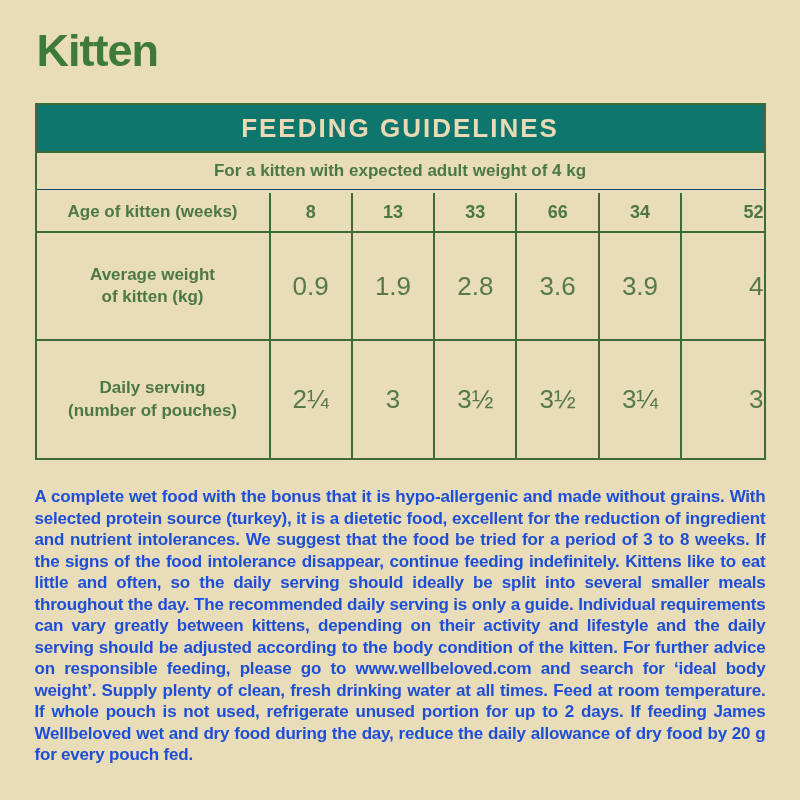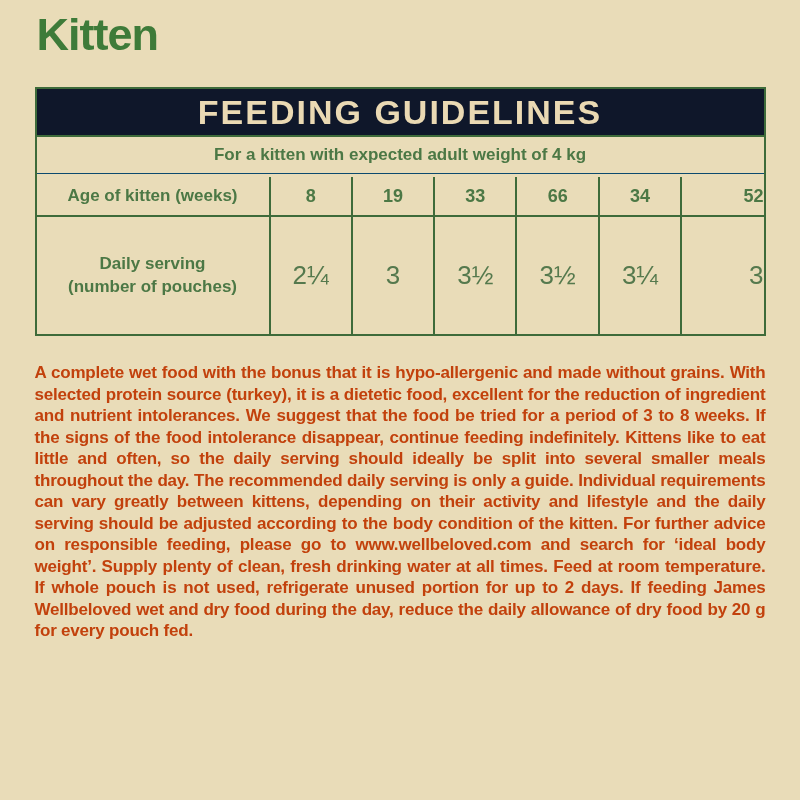--- a/index.html
+++ b/index.html
@@ -11,41 +11,41 @@
     height: 800px;
     background: #e9dcb8;
     font-family: "Liberation Sans", "DejaVu Sans", sans-serif;
     color: #4c7845;
     position: relative;
     overflow: hidden;
   }
   .page {
     width: 731px;
     margin: 0 auto;
-    padding-top: 12px;
+    padding-top: 28px;
   }
   .page-title {
     font-size: 45px;
     font-weight: bold;
     color: #3e7b39;
     letter-spacing: -1px;
     margin: 0 0 30px 2px;
     line-height: 1;
   }
   
   .guide-table {
     border: 2px solid #3e6b3a;
     width: 727px;
   }
   .band {
-    background: #0f172a;
+    background: #0f766e;
     color: #ead9b3;
     text-align: center;
     font-weight: 800;
-    font-size: 34px;
+    font-size: 26px;
     letter-spacing: 2px;
     line-height: 46px;
     height: 46px;
     border-bottom: 2px solid #3e6b3a;
   }
   .subheader {
     text-align: center;
     font-weight: bold;
     font-size: 17px;
     line-height: 36px;
@@ -89,21 +89,21 @@
     font-size: 26px;
     color: #55794d;
   }
   
   .description {
     margin: 26px 0 0 0;
     width: 731px;
     font-size: 17px;
     font-weight: bold;
     line-height: 21.5px;
-    color: #c2410c;
+    color: #1d4ed8;
     text-align: justify;
     letter-spacing: -0.2px;
   }
 </style>
 </head>
 <body>
 
 <div class="page">
 
   <h1 class="page-title">Kitten</h1>
@@ -112,25 +112,37 @@
 
     <div class="band">FEEDING GUIDELINES</div>
 
     <div class="subheader">For a kitten with expected adult weight of 4 kg</div>
 
     <table class="grid">
       <tbody>
           <tr class="row-age">
         <td class="cell-label">Age of kitten (weeks)</td>
         <td class="num-small">8</td>
-        <td class="num-small">19</td>
+        <td class="num-small">13</td>
         <td class="num-small">33</td>
         <td class="num-small">66</td>
         <td class="num-small">34</td>
         <td class="num-small">52</td>
+      </tr>
+      <tr class="row-weight">
+        <td class="cell-label">
+          <div>Average weight</div>
+          <div>of kitten (kg)</div>
+        </td>
+        <td class="num-big">0.9</td>
+        <td class="num-big">1.9</td>
+        <td class="num-big">2.8</td>
+        <td class="num-big">3.6</td>
+        <td class="num-big">3.9</td>
+        <td class="num-big">4</td>
       </tr>
       <tr class="row-serving">
         <td class="cell-label">
           <div>Daily serving</div>
           <div>(number of pouches)</div>
         </td>
         <td class="num-big">2¼</td>
         <td class="num-big">3</td>
         <td class="num-big">3½</td>
         <td class="num-big">3½</td>

